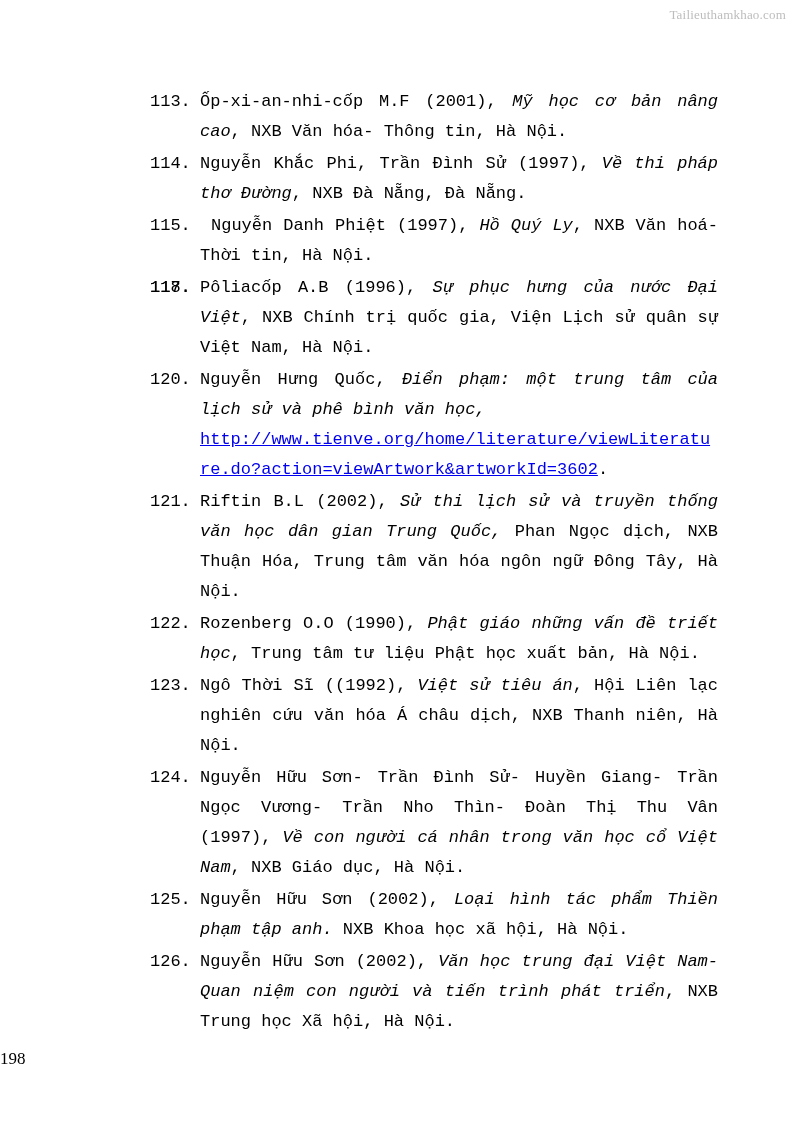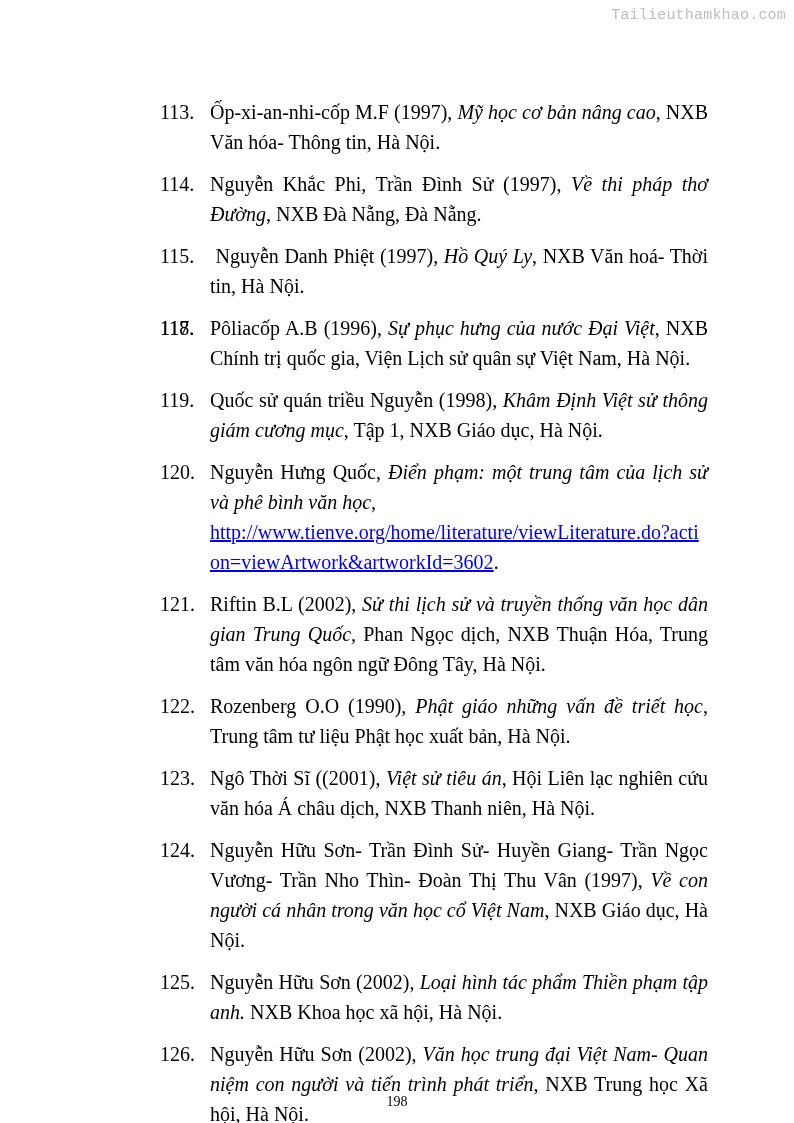--- a/index.html
+++ b/index.html
@@ -12,74 +12,74 @@
     height: 1123px;
     position: relative;
     overflow: hidden;
     font-family: "Liberation Serif", serif;
     color: #000000;
   }
   .watermark {
     position: absolute;
     top: 7px;
     right: 8px;
-    font-family: Liberation Mono, monospace;
-    font-size: 15px;
+    font-family: Liberation Serif, serif;
+    font-size: 13px;
     color: var(--watermark-color, #bdbdbd);
     text-shadow: 1px 1px 0 #ffffff;
     letter-spacing: 0.2px;
   }
   .refs {
     position: absolute;
     top: 85px;
     left: 148px;
     width: 572px;
   }
   .ref {
     position: relative;
-    margin: 12px;
+    margin: 2px;
     padding-left: 50px;
-    font-size: 20px;
+    font-size: 17px;
     line-height: 30px;
     text-align: justify;
+    font-family: Liberation Mono, monospace;
   }
   .ref .num {
     position: absolute;
     left: 0;
     top: 0;
     width: 44px;
   }
   .ref .it {
     font-style: italic;
   }
   .ref a.link {
     color: var(--link-color, #0000ee);
     text-decoration: underline;
     word-break: break-all;
   }
   .pageno {
     position: absolute;
     top: 1047px;
     left: 0;
     width: 100%;
-    text-align: center;
-    font-size: 14px;
+    text-align: left;
+    font-size: 17px;
     line-height: 24px;
-    margin-top: 43px;
   }
 </style>
 </head>
 <body>
 
 <div class="watermark">Tailieuthamkhao.com</div>
 
 <main class="refs" id="refs">
   <p class="ref">
     <span class="num">113.</span>
-    <span class="body"><span class="n">Ốp-xi-an-nhi-cốp M.F (1997), </span><span class="it">Mỹ học cơ bản nâng cao</span><span class="n">, NXB Văn hóa- Thông tin, Hà Nội.</span></span>
+    <span class="body"><span class="n">Ốp-xi-an-nhi-cốp M.F (2001), </span><span class="it">Mỹ học cơ bản nâng cao</span><span class="n">, NXB Văn hóa- Thông tin, Hà Nội.</span></span>
   </p>
 
   <p class="ref">
     <span class="num">114.</span>
     <span class="body"><span class="n">Nguyễn Khắc Phi, Trần Đình Sử (1997), </span><span class="it">Về thi pháp thơ Đường</span><span class="n">, NXB Đà Nẵng, Đà Nẵng.</span></span>
   </p>
 
   <p class="ref">
     <span class="num">115.</span>
     <span class="body"><span class="n">&nbsp;Nguyễn Danh Phiệt (1997), </span><span class="it">Hồ Quý Ly</span><span class="n">, NXB Văn hoá- Thời tin, Hà Nội.</span></span>
@@ -88,43 +88,39 @@
 
   <p class="ref">
     <span class="num">117.</span>
   </p>
 
   <p class="ref">
     <span class="num">118.</span>
     <span class="body"><span class="n">Pôliacốp A.B (1996), </span><span class="it">Sự phục hưng của nước Đại Việt</span><span class="n">, NXB Chính trị quốc gia, Viện Lịch sử quân sự Việt Nam, Hà Nội.</span></span>
   </p>
 
-  <p class="ref">
-    <span class="num">119.</span>
-    <span class="body"><span class="n">Quốc sử quán triều Nguyễn (1998), </span><span class="it">Khâm Định Việt sử thông giám cương mục</span><span class="n">, Tập 1, NXB Giáo dục, Hà Nội.</span></span>
-  </p>
 
   <p class="ref">
     <span class="num">120.</span>
     <span class="body"><span class="n">Nguyễn Hưng Quốc, </span><span class="it">Điển phạm: một trung tâm của lịch sử và phê bình văn học,</span><br><a class="link" href="#">http://www.tienve.org/home/literature/viewLiterature.do?action=viewArtwork&amp;artworkId=3602</a><span class="n">.</span></span>
   </p>
 
   <p class="ref">
     <span class="num">121.</span>
     <span class="body"><span class="n">Riftin B.L (2002), </span><span class="it">Sử thi lịch sử và truyền thống văn học dân gian Trung Quốc,</span><span class="n"> Phan Ngọc dịch, NXB Thuận Hóa, Trung tâm văn hóa ngôn ngữ Đông Tây, Hà Nội.</span></span>
   </p>
 
   <p class="ref">
     <span class="num">122.</span>
     <span class="body"><span class="n">Rozenberg O.O (1990), </span><span class="it">Phật giáo những vấn đề triết học</span><span class="n">, Trung tâm tư liệu Phật học xuất bản, Hà Nội.</span></span>
   </p>
 
   <p class="ref">
     <span class="num">123.</span>
-    <span class="body"><span class="n">Ngô Thời Sĩ ((2001), </span><span class="it">Việt sử tiêu án</span><span class="n">, Hội Liên lạc nghiên cứu văn hóa Á châu dịch, NXB Thanh niên, Hà Nội.</span></span>
+    <span class="body"><span class="n">Ngô Thời Sĩ ((1992), </span><span class="it">Việt sử tiêu án</span><span class="n">, Hội Liên lạc nghiên cứu văn hóa Á châu dịch, NXB Thanh niên, Hà Nội.</span></span>
   </p>
 
   <p class="ref">
     <span class="num">124.</span>
     <span class="body"><span class="n">Nguyễn Hữu Sơn- Trần Đình Sử- Huyền Giang- Trần Ngọc Vương- Trần Nho Thìn- Đoàn Thị Thu Vân (1997), </span><span class="it">Về con người cá nhân trong văn học cổ Việt Nam</span><span class="n">, NXB Giáo dục, Hà Nội.</span></span>
   </p>
 
   <p class="ref">
     <span class="num">125.</span>
     <span class="body"><span class="n">Nguyễn Hữu Sơn (2002), </span><span class="it">Loại hình tác phẩm Thiền phạm tập anh.</span><span class="n"> NXB Khoa học xã hội, Hà Nội.</span></span>

